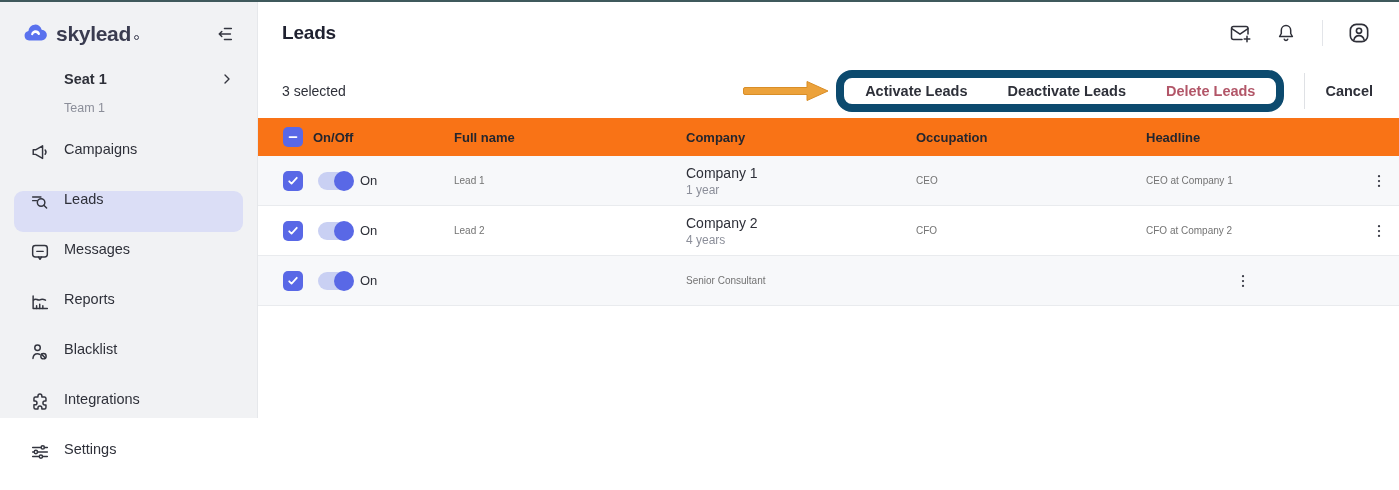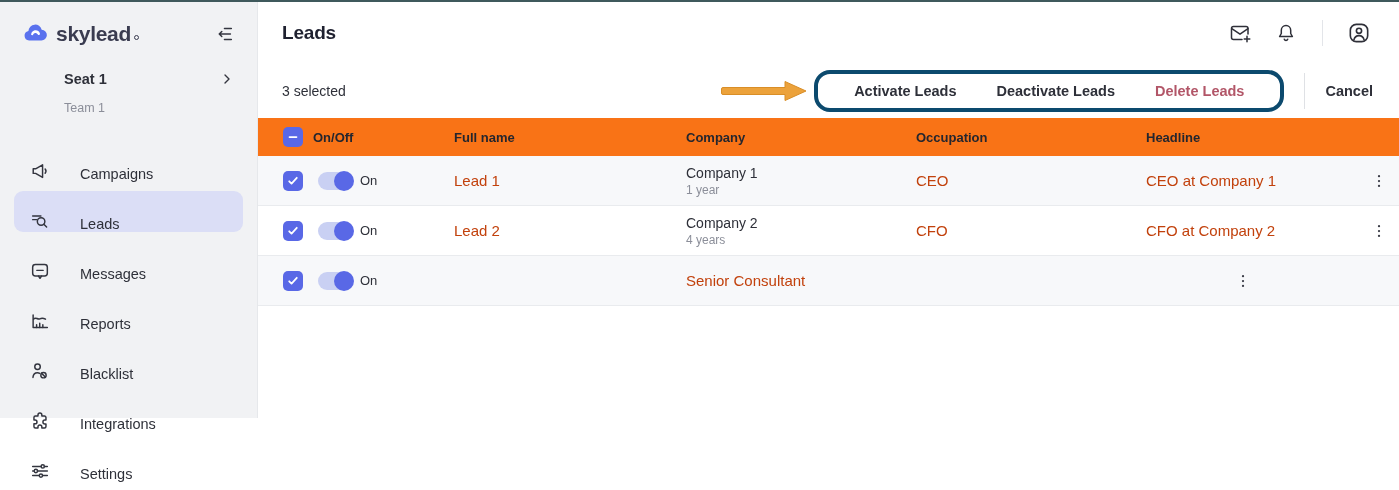--- a/index.html
+++ b/index.html
@@ -11,58 +11,58 @@
   .sidebar { width:258px; background:#f1f2f4; border-right:1px solid #e6e8eb; flex:0 0 258px; }
   .logo-row { display:flex; align-items:center; padding:18px 20px 0 22px; }
   .logotype { font-size:21px; font-weight:bold; color:#3a3c50; letter-spacing:-0.3px; margin-left:7px; }
   .tm-dot { width:5px; height:5px; border:1px solid #3a3c50; border-radius:50%; margin:8px 0 0 3px; }
   .collapse-btn { margin-left:auto; background:none; border:none; cursor:pointer; display:flex; padding:2px; }
   .seat { display:flex; align-items:flex-start; padding:24px 22px 0 64px; cursor:pointer; }
   .seat-title { font-size:14.5px; font-weight:bold; color:#2e3039; }
   .seat-sub { font-size:12.5px; color:#8b8e99; margin-top:14px; }
   .seat-chevron { margin-left:auto; display:flex; }
   .nav { margin-top:26px; padding:0 14px; }
-  .nav-item { display:flex; align-items:flex-end; height:41px; border-radius:9px; padding:0 10px 0 15px; margin-bottom:9px; cursor:pointer;gap:16px; }
+  .nav-item { display:flex; align-items:flex-start; height:41px; border-radius:9px; padding:0 10px 0 15px; margin-bottom:9px; cursor:pointer; }
   .nav-item.active { background:#dbdef6; }
   .nicon { width:22px; height:22px; display:flex; align-items:center; justify-content:center; }
   .nlabel { font-size:14.5px; color:#2e3039; margin-left:13px; }
 
   
   .main { flex:1; display:flex; flex-direction:column; background:#fff; min-width:0; }
   .topbar { height:62px; display:flex; align-items:center; padding:0 22px 0 24px; }
   .page-title { font-size:19px; font-weight:bold; color:#1f2130; letter-spacing:-0.2px; }
   .top-icons { margin-left:auto; display:flex; align-items:center; gap:10px; }
   .icon-btn { background:none; border:none; cursor:pointer; display:flex; align-items:center; justify-content:center; width:36px; height:36px; }
   .top-divider { width:1px; height:26px; background:#e3e5e9; margin:0 8px; }
 
   
   .selection-bar { height:54px; display:flex; align-items:center; padding:0 24px; }
   .selected-count { font-size:14px; color:#2e3039; }
   .sel-right { margin-left:auto; display:flex; align-items:center; }
   .arrow-annotation { margin-right:6px; display:flex; }
-  .highlight-box { display:flex; align-items:center; border:4px solid #0c4a6e; border-radius:16px; height:42px; padding:0 36px; gap:40px; background:#fff; }
+  .highlight-box { display:flex; align-items:center; border:8px solid #0c4a6e; border-radius:16px; height:42px; padding:0 21px; gap:40px; background:#fff; }
   .action-btn { background:none; border:none; cursor:pointer; font-family:inherit; font-size:14.5px; font-weight:bold; color:#2e3039; white-space:nowrap; }
   .action-btn.danger { color:#b25668; }
   .cancel-divider { width:1px; height:36px; background:#dfe1e5; margin:0 20px; }
   .cancel-btn { background:none; border:none; cursor:pointer; font-family:inherit; font-size:14.5px; font-weight:bold; color:#2e3039; margin-right:2px; }
 
   
   .table { width:100%; }
   .row { display:grid; grid-template-columns:55px 141px 232px 230px 230px 220px 1fr; align-items:center; }
   .thead { height:38px; background:#f97316; }
   .th { font-size:13px; font-weight:bold; color:#25262e; }
   .trow { height:50px; border-bottom:1px solid #e9ebee; }
   .trow.alt { background:#f7f8fa; }
   .cell-check { padding-left:25px; display:flex; align-items:center; }
   .checkbox { width:20px; height:20px; border-radius:5px; background:#5968e6; display:flex; align-items:center; justify-content:center; cursor:pointer; }
   .cell-toggle { display:flex; align-items:center; padding-left:5px; }
   .toggle { position:relative; width:35px; height:18px; border-radius:9px; background:#c9d0f3; cursor:pointer; flex:0 0 35px; }
   .knob { position:absolute; top:-1px; left:16px; width:20px; height:20px; border-radius:50%; background:#5968e6; }
   .toggle-label { font-size:13px; color:#2e3039; margin-left:7px; }
-  .cell-name, .cell-occupation, .cell-headline { font-size:15px; color:#c2410c; }
+  .cell-name, .cell-occupation, .cell-headline { font-size:10px; color:#737373; }
   .company-main { font-size:14px; color:#2e3039; }
   .company-sub { font-size:12px; color:#8b8e99; margin-top:2px; }
   .cell-kebab { display:flex; justify-content:center; }
   .kebab-btn { background:none; border:none; cursor:pointer; display:flex; padding:4px; margin-right:26px; }
 </style>
 </head>
 <body>
 
 <div class="topline"></div>
 <div class="layout">

